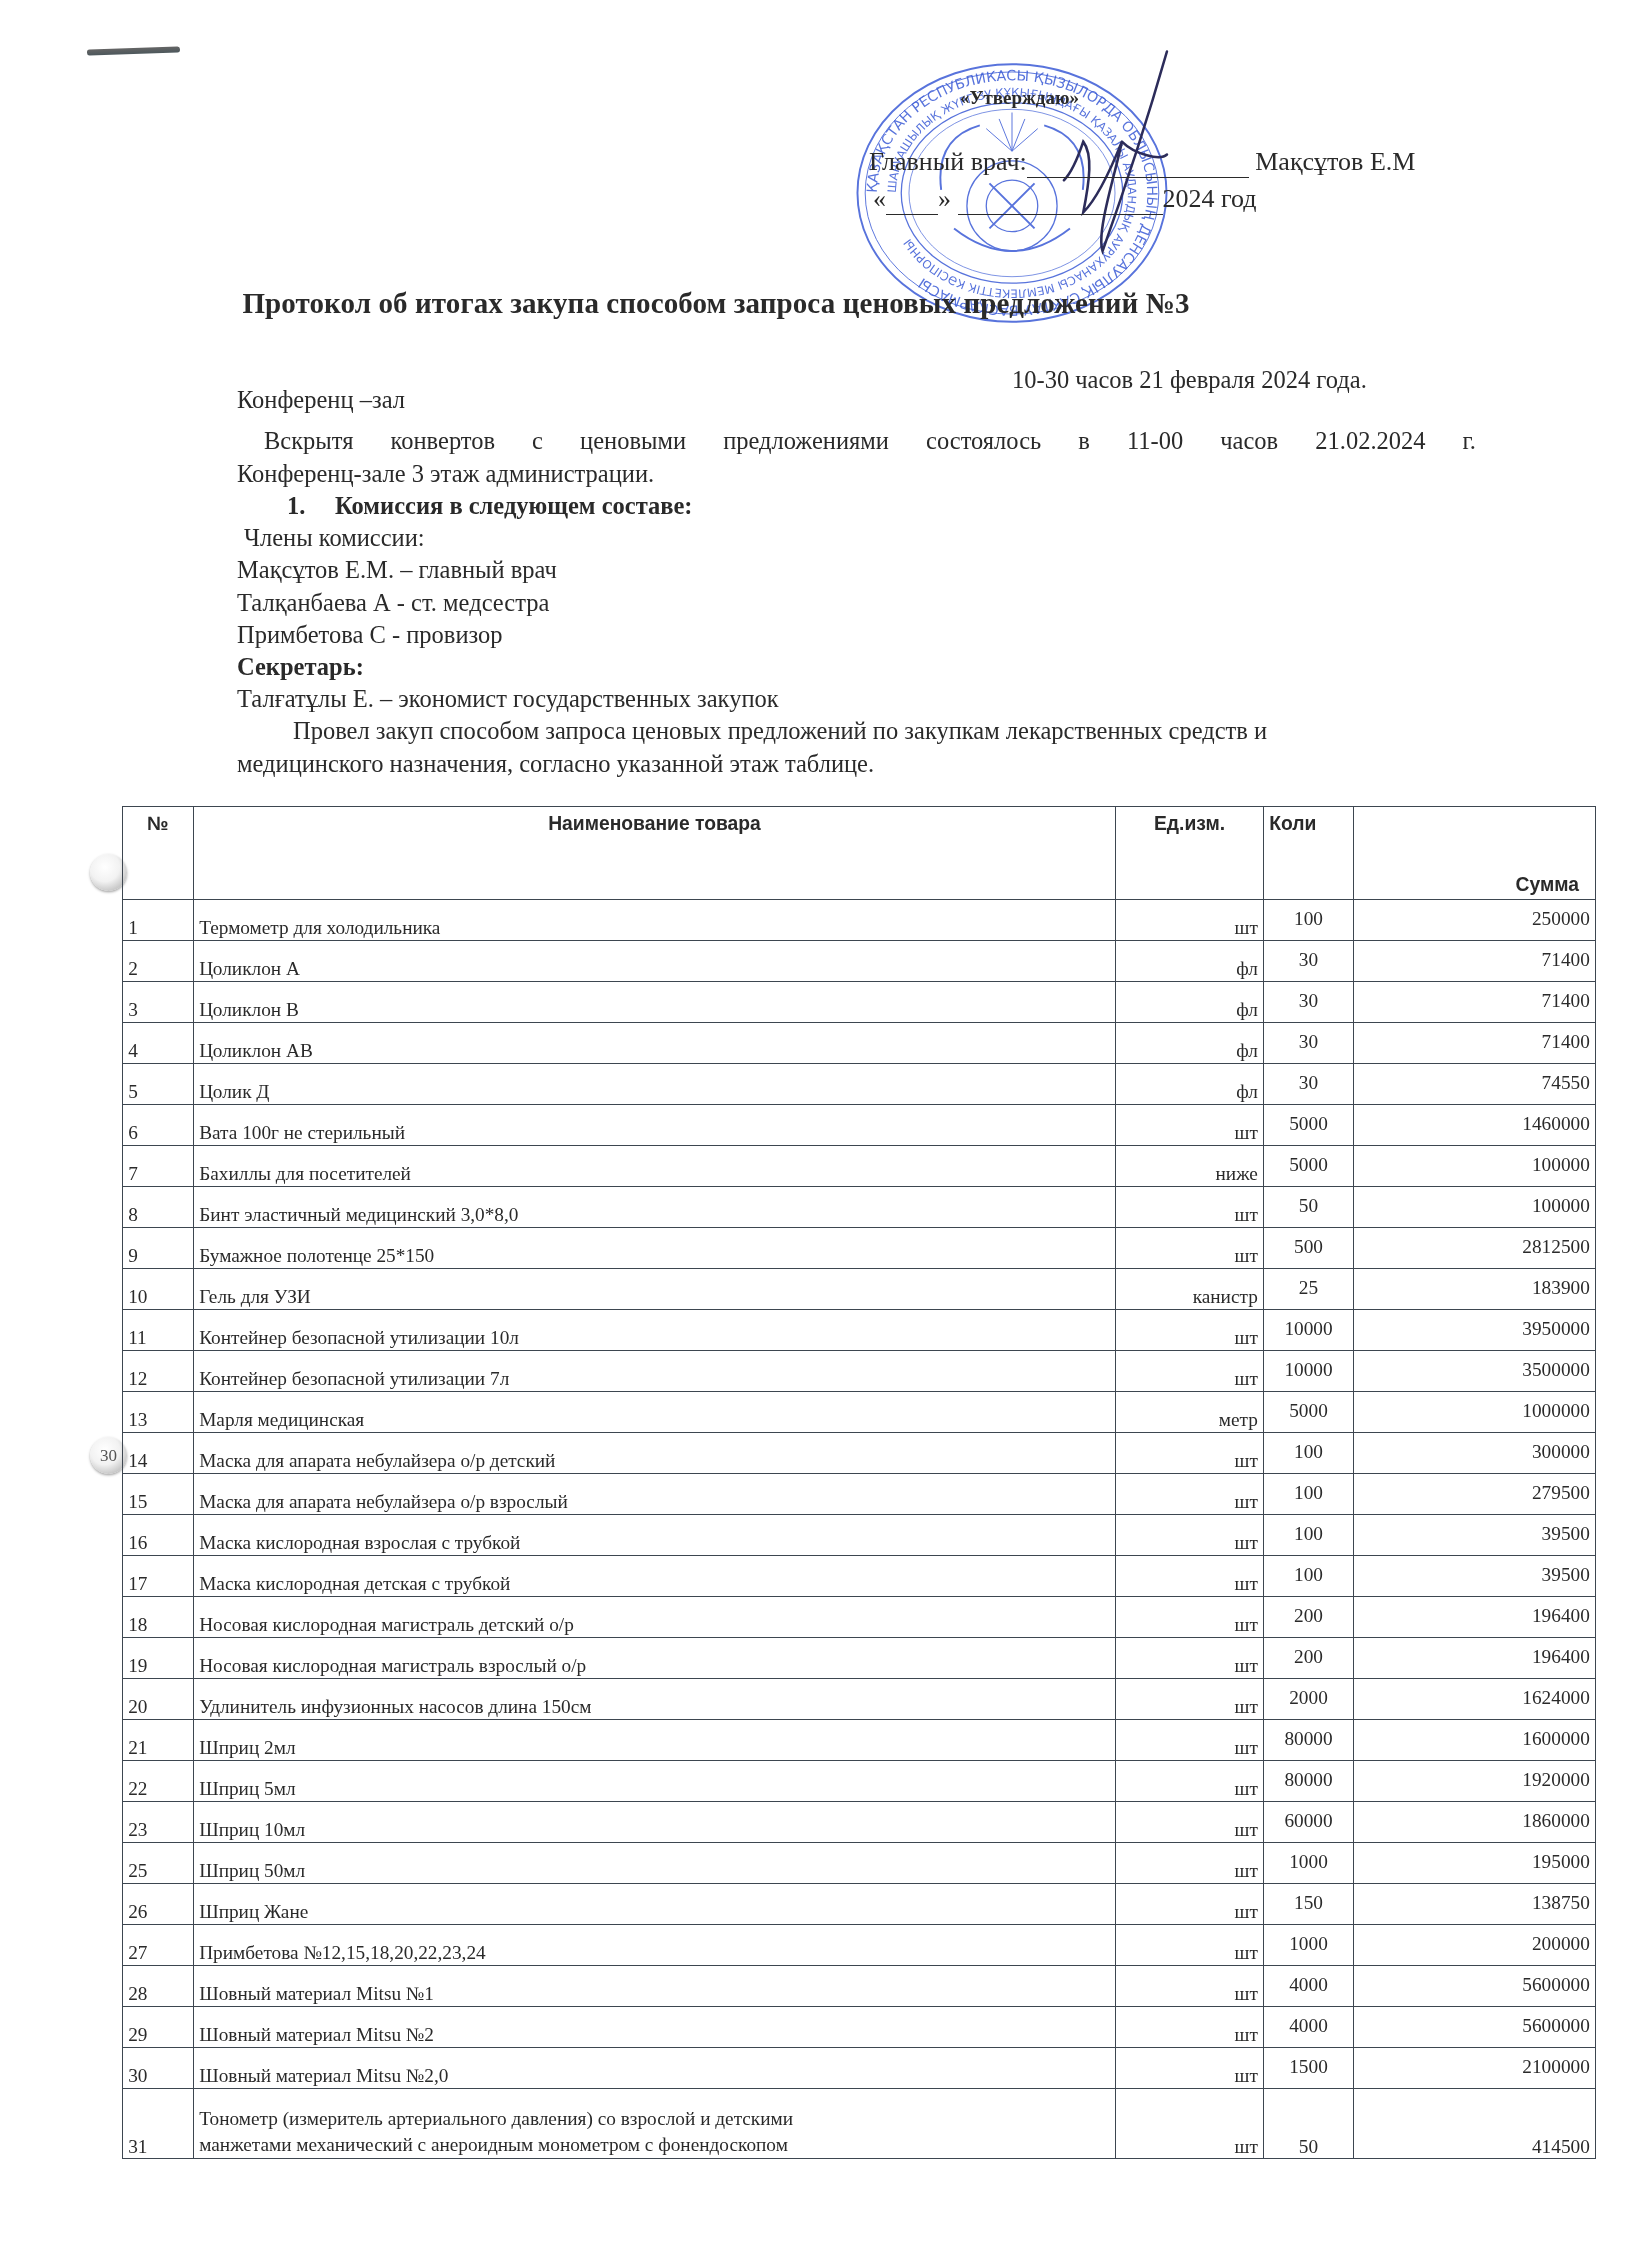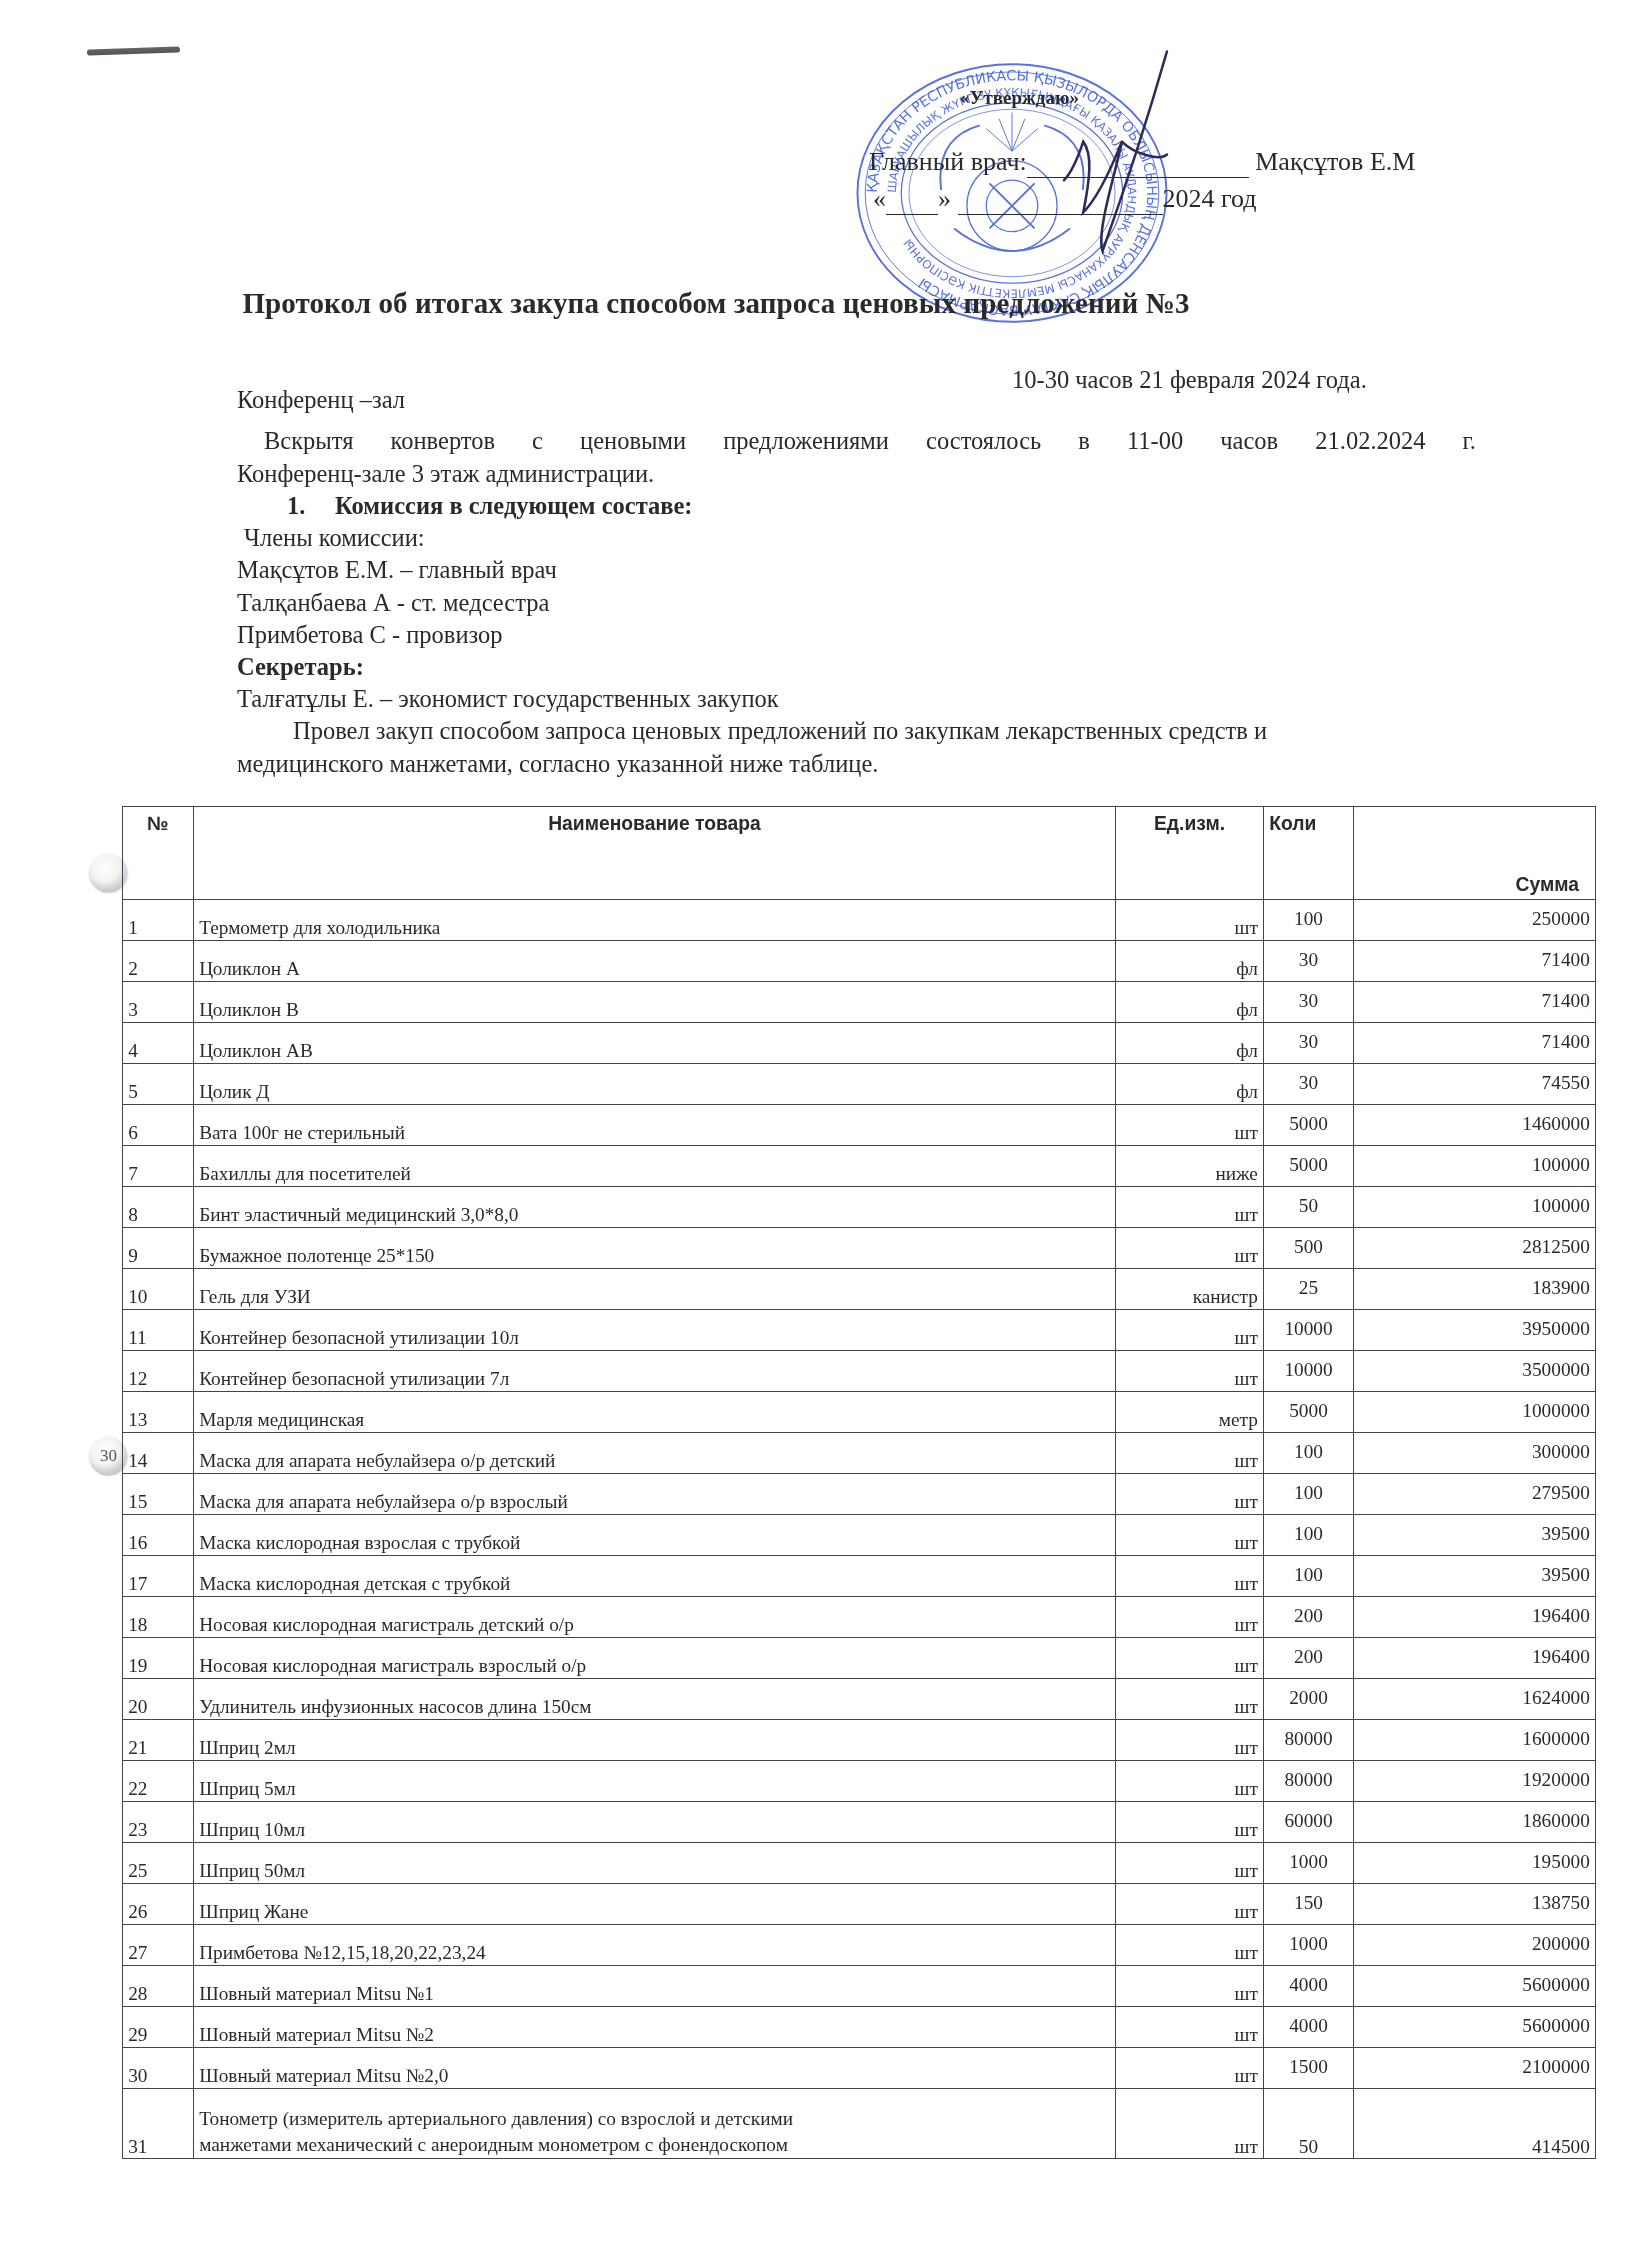--- a/index.html
+++ b/index.html
@@ -110,21 +110,21 @@
 
 <div class="abs body-text" style="left:244px; top:522px;">Члены комиссии:</div>
 <div class="abs body-text" style="left:237px; top:554px;">Мақсұтов Е.М. – главный врач</div>
 <div class="abs body-text" style="left:237px; top:587px;">Талқанбаева А  - ст. медсестра</div>
 <div class="abs body-text" style="left:237px; top:619px;">Примбетова С  -  провизор</div>
 
 <div class="abs body-text bold" style="left:237px; top:651px;">Секретарь:</div>
 <div class="abs body-text" style="left:237px; top:683px;">Талғатұлы Е. – экономист  государственных закупок</div>
 
 <div class="abs body-text" style="left:293px; top:715px;">Провел закуп способом запроса ценовых предложений по закупкам лекарственных средств и</div>
-<div class="abs body-text" style="left:237px; top:748px;">медицинского  манжетами, согласно указанной ниже таблице.</div>
+<div class="abs body-text" style="left:237px; top:748px;">медицинского  назначения, согласно указанной этаж таблице.</div>
 
 <table class="items">
   <colgroup>
     <col style="width:71px">
     <col style="width:922px">
     <col style="width:148px">
     <col style="width:90px">
     <col style="width:242px">
   </colgroup>
   <thead>

